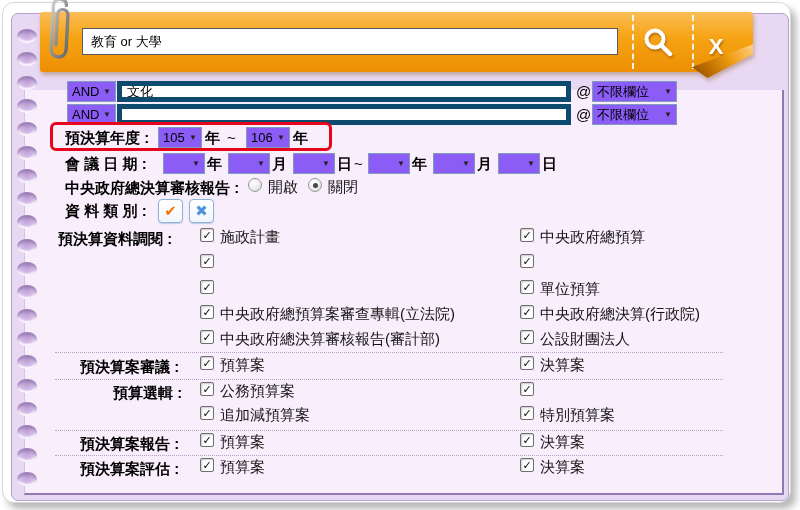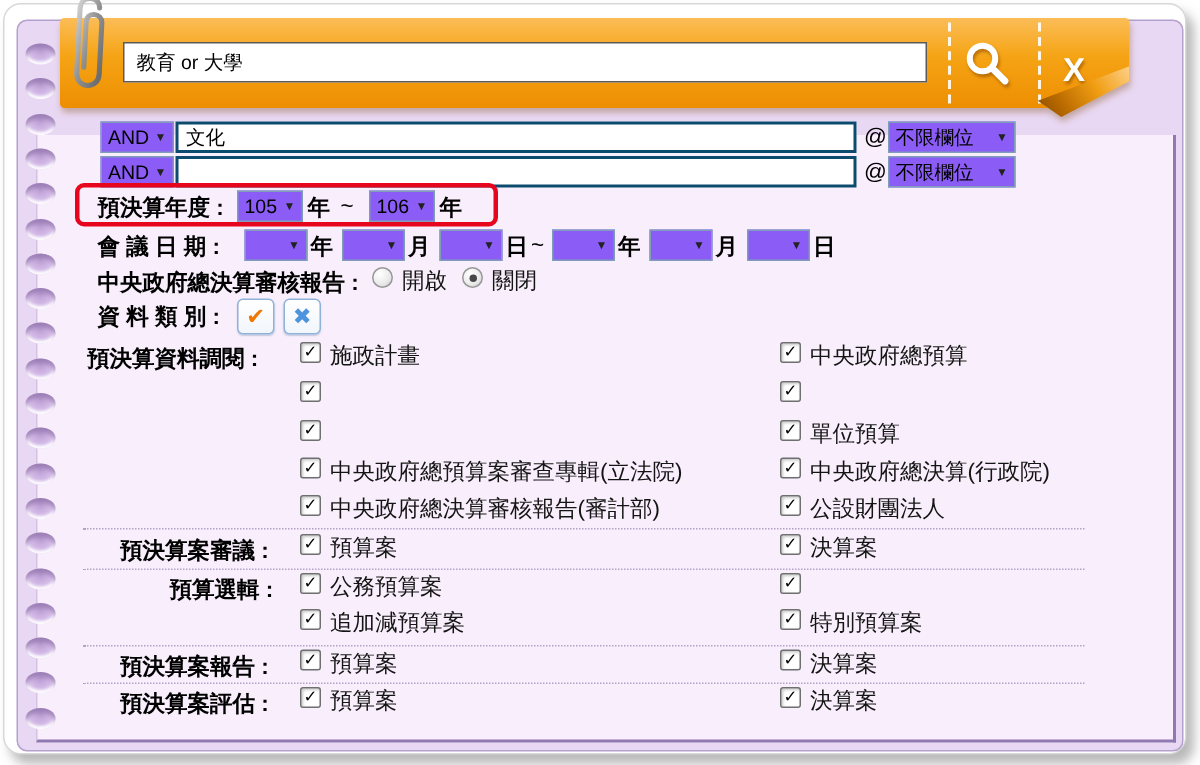--- a/index.html
+++ b/index.html
@@ -16,21 +16,21 @@
   .dash{position:absolute;top:3px;height:54px;border-left:2px dashed rgba(255,255,255,.9)}
   .search{position:absolute;left:42px;top:16px;width:536px;height:27px;border:1px solid #5a5a5a;background:#fff;font-size:13px;padding:0 8px;color:#000;font-family:inherit}
   .mag{position:absolute;left:602px;top:14px}
   .xbtn{position:absolute;left:658px;top:24px;width:36px;text-align:center;color:#fff;font-weight:bold;font-size:22px;line-height:1;text-shadow:1px 2px 2px rgba(130,70,0,.55);cursor:pointer}
   .clip{position:absolute;left:44px;top:-3px;z-index:12;transform:rotate(3deg)}
   .flab{position:absolute;font-size:15px;font-weight:bold;color:#000;white-space:nowrap;z-index:4}
   .ilab{font-size:15px;color:#141414;white-space:nowrap}
   .sel{position:absolute;height:21px;background:#8b5cf6;border:1px solid #7f9db9;display:flex;align-items:center;padding:0 4px;font-size:13px;color:#000;z-index:4}
   .sel .sp{flex:1}
   .arr{font-size:8px;color:#222;margin-left:3px;line-height:1}
-  .txt{position:absolute;height:21px;border:2px solid #0c4a6e;background:#fff;font-size:13px;padding:0 5px;font-family:Liberation Sans, sans-serif;z-index:4;color:#000}
+  .txt{position:absolute;height:21px;border:5px solid #0c4a6e;background:#fff;font-size:13px;padding:0 5px;font-family:Liberation Sans, sans-serif;z-index:4;color:#000}
   .at{position:absolute;font-size:15px;color:#000;z-index:4}
   .tild{position:absolute;font-size:15px;color:#000;z-index:4}
   .unit{position:absolute;font-size:15px;font-weight:bold;color:#000;z-index:4}
   .item{position:absolute;display:flex;align-items:flex-start;gap:6px;height:20px;z-index:4}
   .cb{display:inline-flex;width:14px;height:14px;border:1px solid #6f6f6f;background:#fff;border-radius:2px;align-items:center;justify-content:center;font-size:11px;font-weight:700;color:#000;line-height:1;box-shadow:inset 1px 1px 2px rgba(0,0,0,.22)}
   .radio{display:inline-block;width:14px;height:14px;border-radius:50%;border:1px solid #979797;background:radial-gradient(circle at 35% 30%,#fff 0%,#ececec 55%,#cfcfcf 100%);position:relative}
   .radio.on::after{content:"";position:absolute;left:4px;top:4px;width:5px;height:5px;border-radius:50%;background:#474747}
   .ibtn{position:absolute;width:25px;height:24px;border:1px solid #8fb2d9;border-radius:4px;background:linear-gradient(#ffffff,#f1f6fc);display:flex;align-items:center;justify-content:center;font-size:15px;font-weight:bold;z-index:4;box-shadow:0 1px 1px rgba(100,130,170,.35);cursor:pointer}
   .chk-or{color:#f07800}
   .x-bl{color:#4e94dc}

